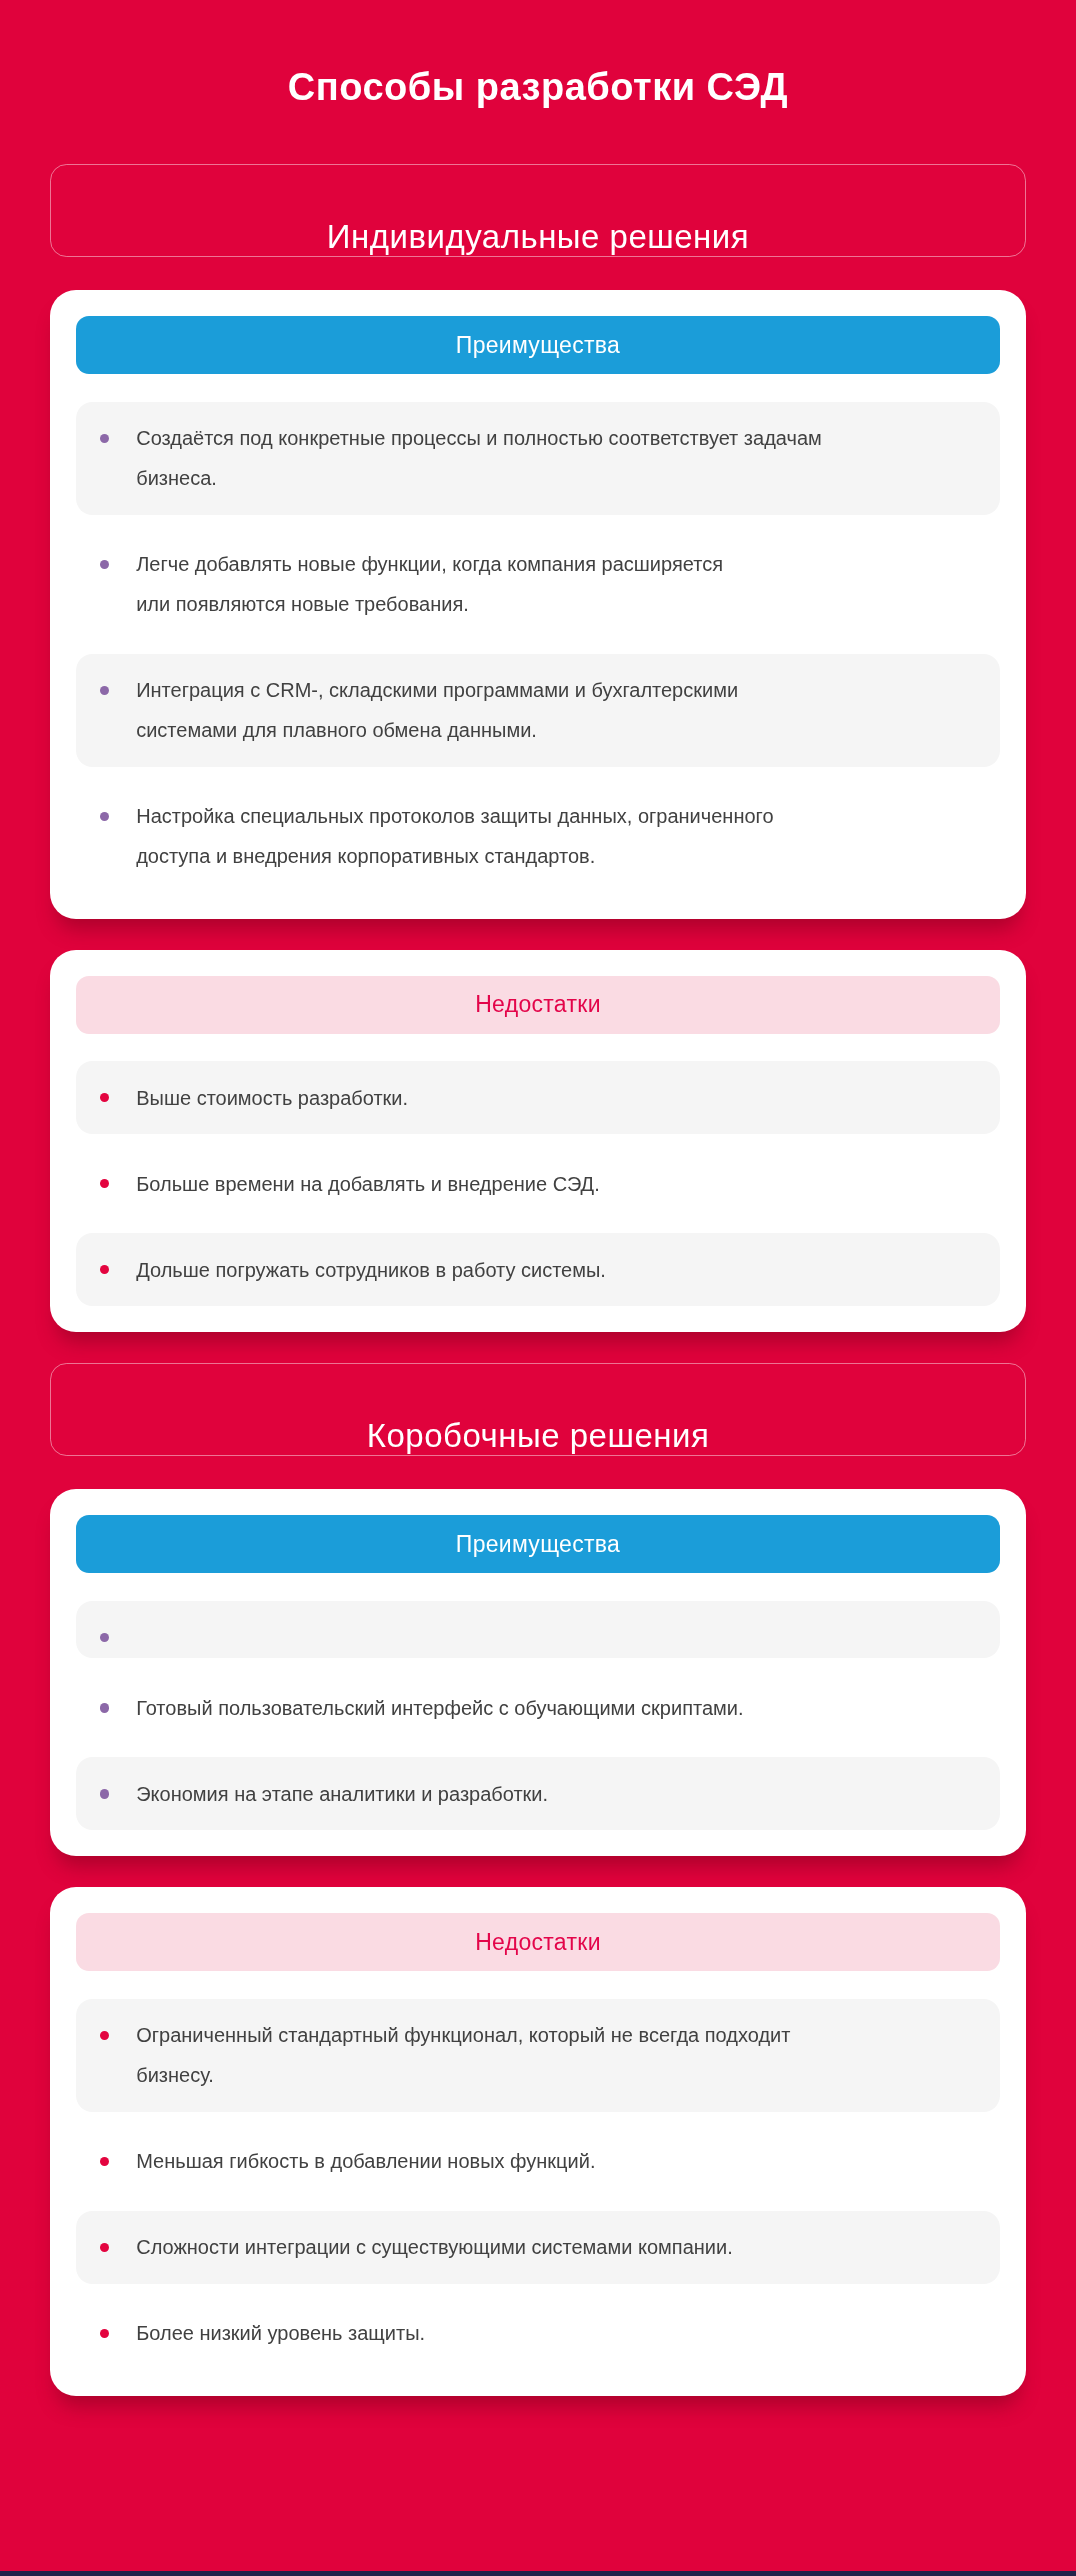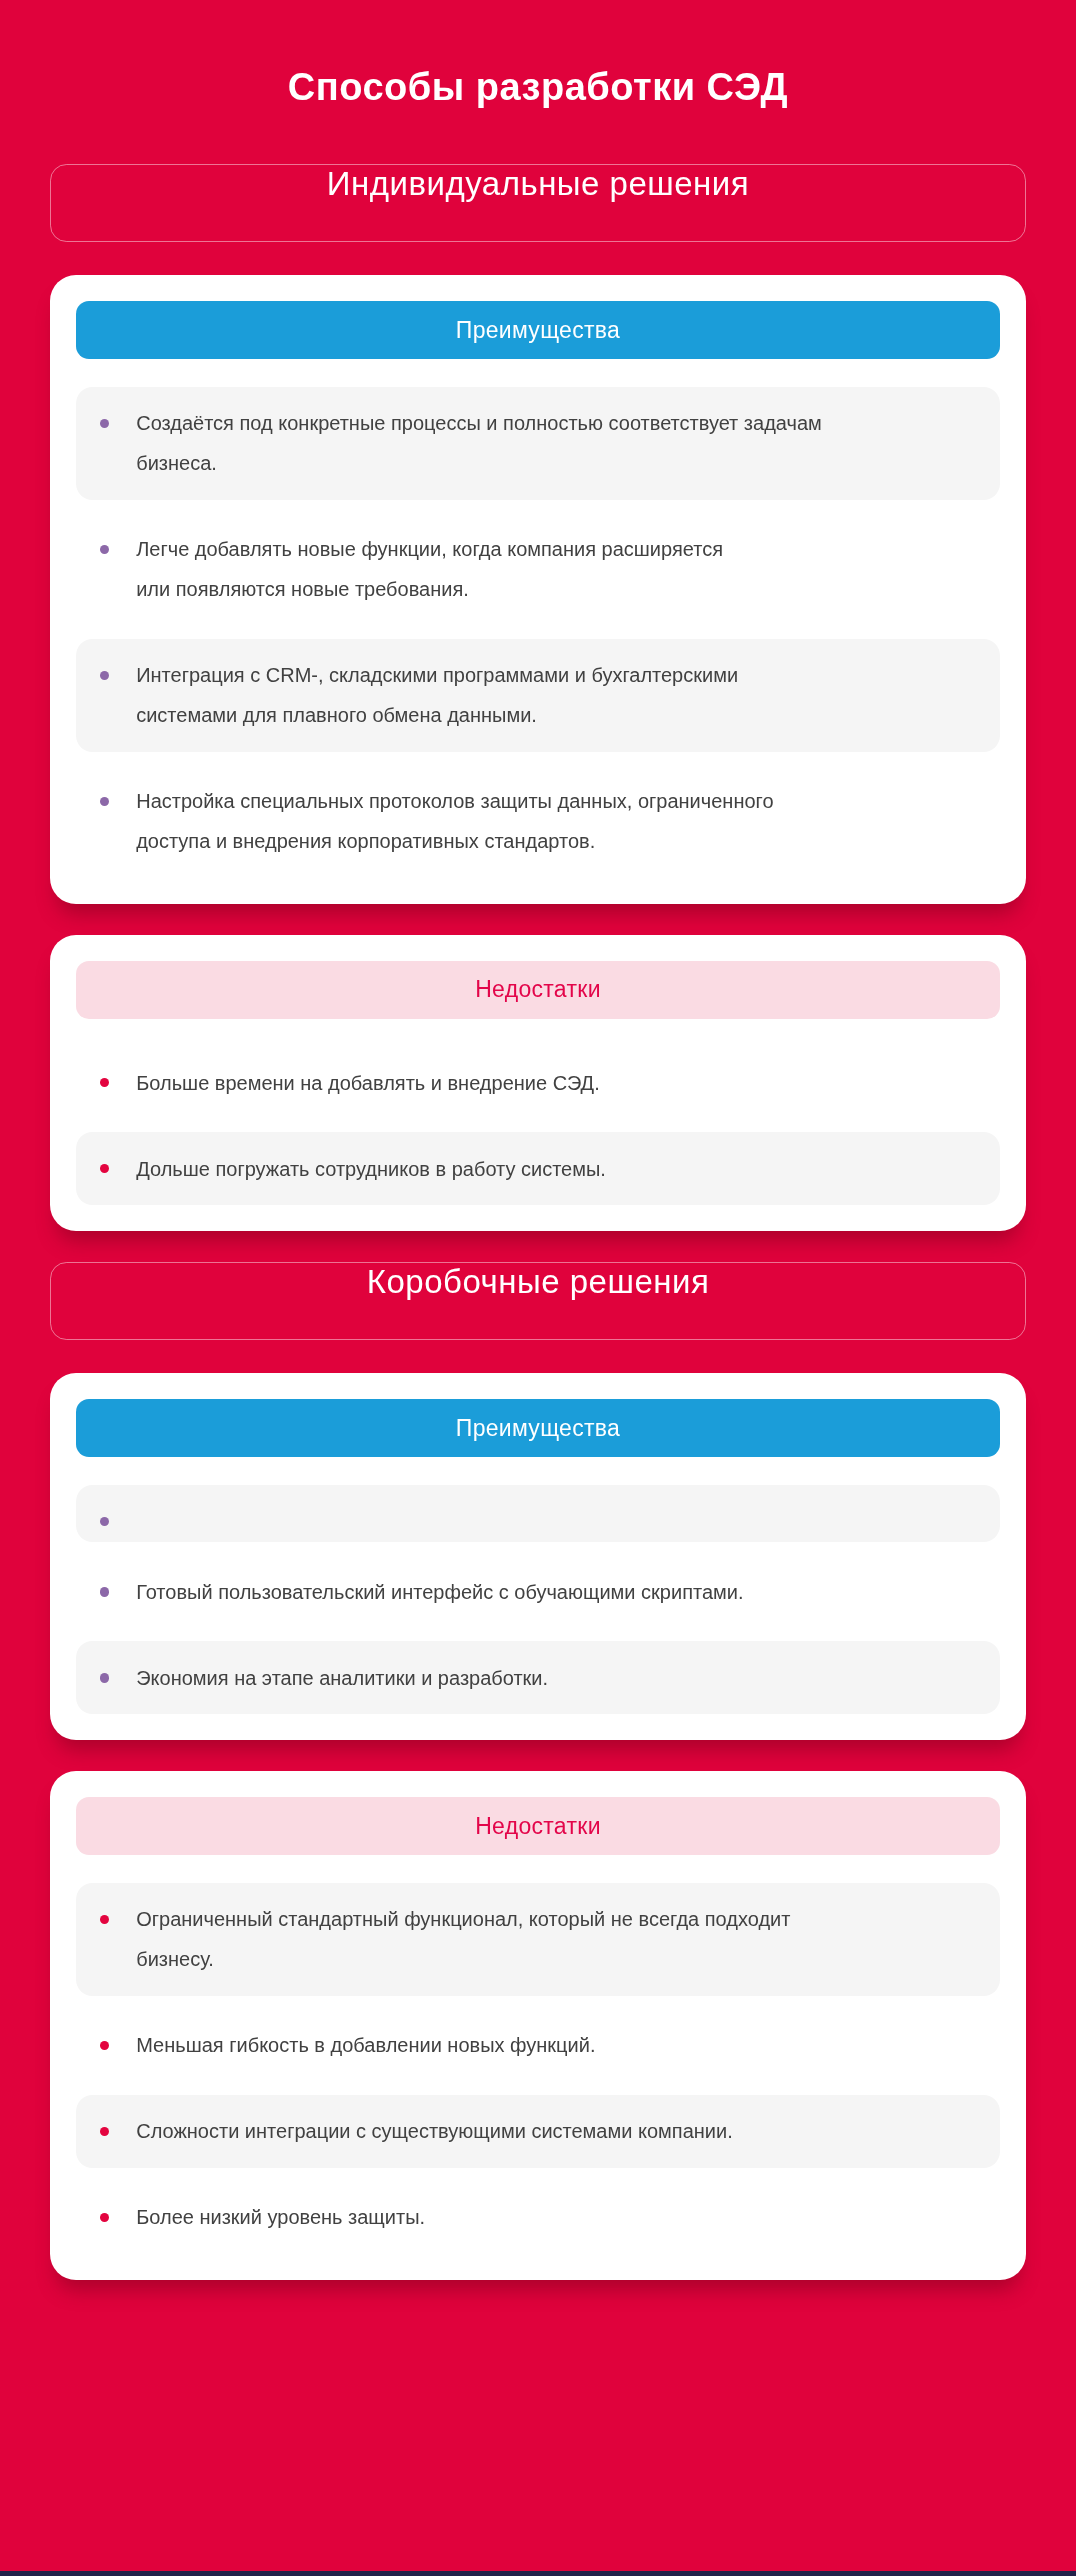--- a/index.html
+++ b/index.html
@@ -16,25 +16,25 @@
   .main-title {
     margin: 0 0 55px;
     text-align: center;
     color: #ffffff;
     font-size: 38px;
     font-weight: 700;
     letter-spacing: 0.5px;
   }
 
   .section-title-box {
-    height: 78px;
+    height: 93px;
     border: 0.9px solid var(--section-box-border, rgba(255,255,255,0.45));
     border-radius: 16.5px;
     display: flex;
-    align-items: flex-start;
+    align-items: flex-end;
     justify-content: center;
     margin-bottom: 33px;
   }
   .section-title-box span {
     color: var(--section-title-text, #ffffff);
     font-size: 33px;
     font-weight: 500;
     letter-spacing: 0.5px;
   }
   .section + .section { margin-top: 26px; }
@@ -133,20 +133,24 @@
           <span class="dot purple"></span>
           <p>Настройка специальных протоколов защиты данных, ограниченного
 доступа и внедрения корпоративных стандартов.</p>
         </div>
       </div>
     </div>
 
     <div class="card">
       <div class="pill disadvantages">Недостатки</div>
       <div class="items">
+        <div class="item shaded">
+          <span class="dot red"></span>
+          <p>Выше стоимость разработки.</p>
+        </div>
         <div class="item">
           <span class="dot red"></span>
           <p>Больше времени на добавлять и внедрение СЭД.</p>
         </div>
         <div class="item shaded">
           <span class="dot red"></span>
           <p>Дольше погружать сотрудников в работу системы.</p>
         </div>
       </div>
     </div>

